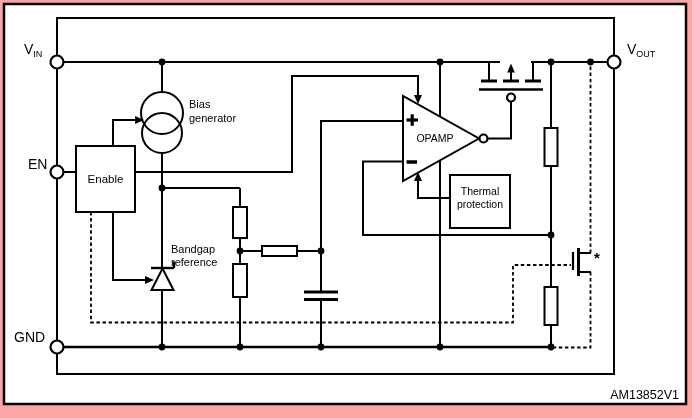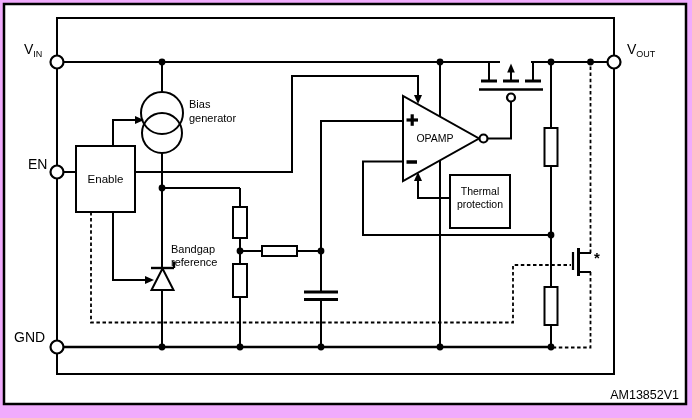--- a/index.html
+++ b/index.html
@@ -1,17 +1,17 @@
 <!DOCTYPE html>
 <html><head>
 <meta charset="utf-8">
 <style>
   html,body{margin:0;padding:0;background:#ffffff;}
   .figure-wrap{
-    width:692px;height:418px;position:relative;background:#f0abfc;
+    width:692px;height:418px;position:relative;background:#fca5a5;
     font-family:"Liberation Sans", sans-serif;
   }
   svg{display:block;}
   text{fill:#000000;font-family:"Liberation Sans", sans-serif;}
   .lbl{font-size:11px;}
   .pin-main{font-size:14px;}
   .pin-sub{font-size:9px;}
   .blk{font-size:11.5px;}
   .op{font-size:10.5px;}
   .code{font-size:12.5px;}

